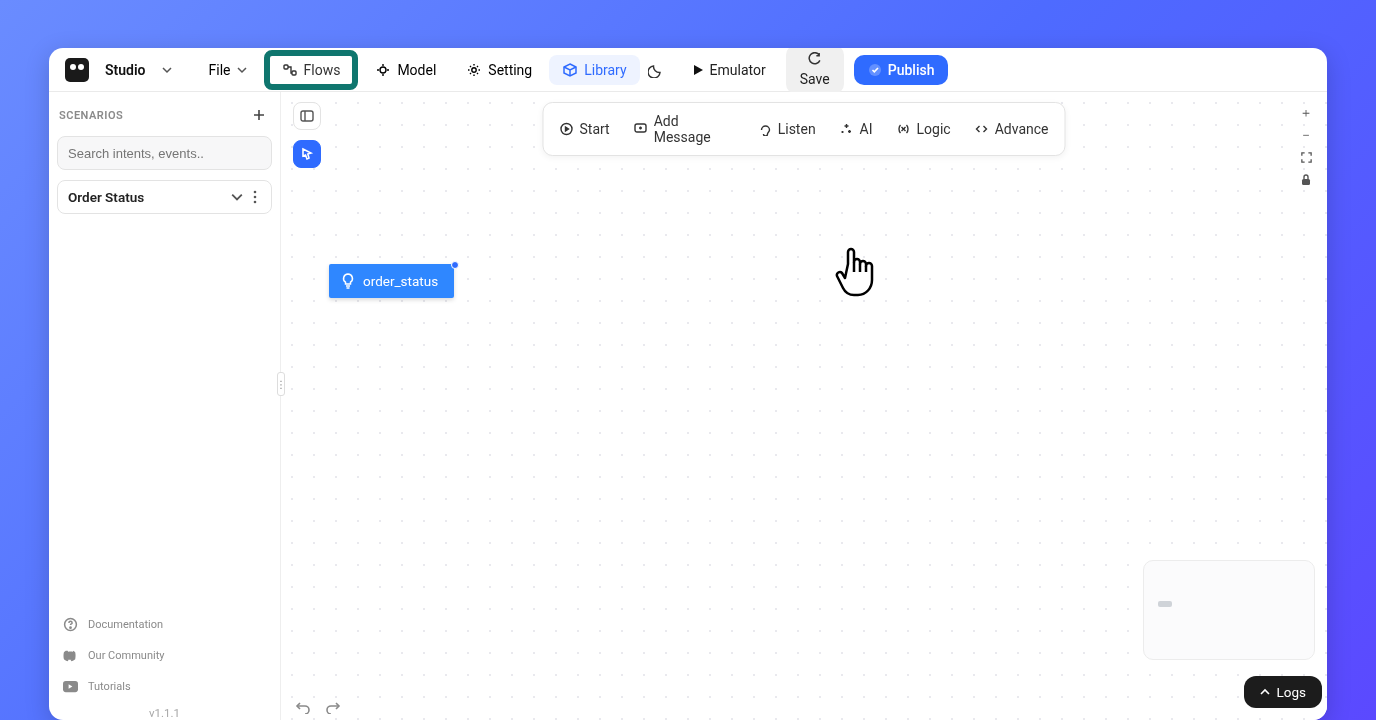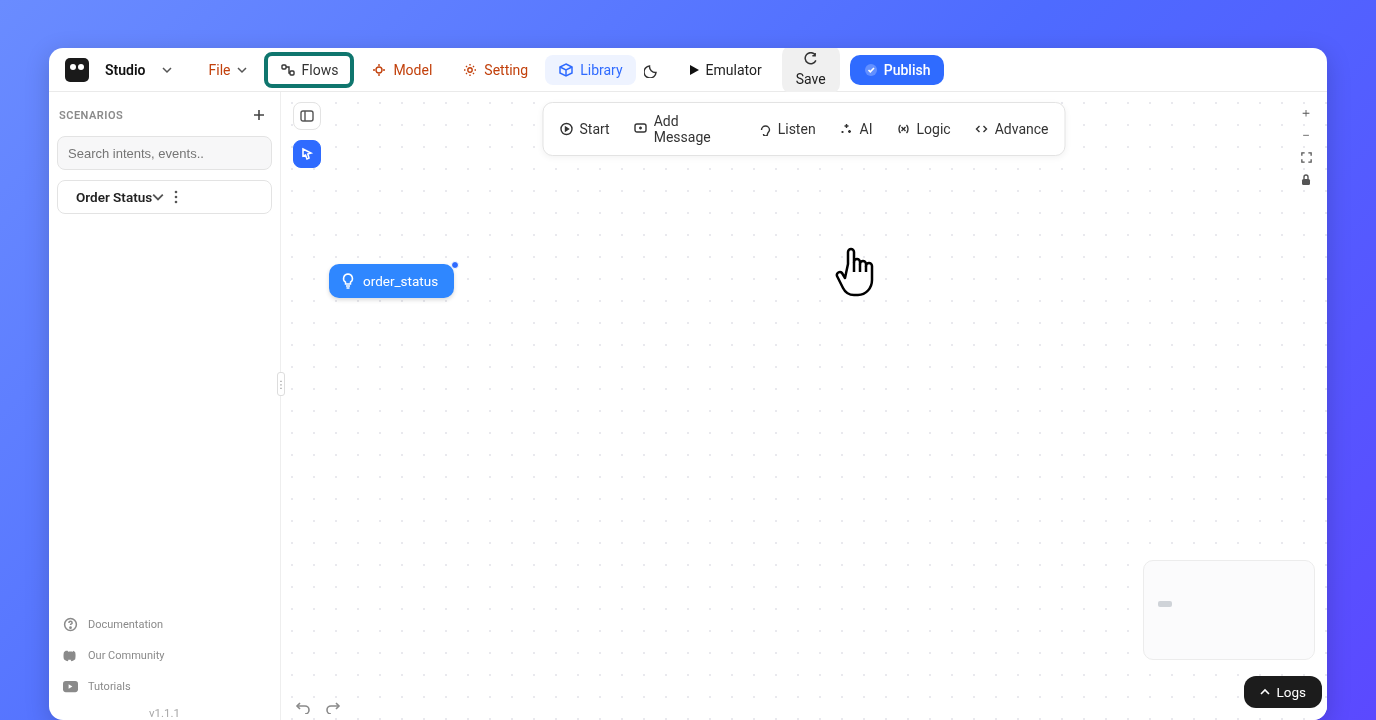--- a/index.html
+++ b/index.html
@@ -25,23 +25,23 @@
     content:""; position:absolute; width:6px; height:6px; background:#fff; border-radius:50%; top:6px;
   }
   .brand-ico::before { left:5px; } .brand-ico::after { right:5px; }
   .brand-txt { font-weight:600; }
   .chev { width:10px; height:10px; display:inline-flex; align-items:center; justify-content:center; color:#555;}
   .topnav { display:flex; align-items:center; gap:4px; margin-left:18px; }
   .tbtn {
     display:flex; align-items:center; gap:6px; padding:6px 12px; border-radius:8px; cursor:pointer;
     color:#333; border:1px solid transparent;
   }
-  .tbtn.pill { border:4px solid #0f766e; background:#fff; }
+  .tbtn.pill { border:6px solid #0f766e; background:#fff; }
   .tbtn.active-blue { color:#2f6bff; background:#eef3ff; }
-  .tbtn.muted { color:#c2410c; }
+  .tbtn.muted { color:#000000; }
   .tico { width:16px; height:16px; display:inline-flex; align-items:center; justify-content:center; }
 
   .top-center { flex:1; display:flex; justify-content:center; }
   .draft { display:flex; align-items:center; gap:6px; border:1px solid #e3e3e3; border-radius:8px; padding:5px 12px; cursor:pointer; }
 
   .top-right { display:flex; align-items:center; gap:10px; }
   .iconbtn { width:32px; height:32px; display:flex; align-items:center; justify-content:center; border-radius:8px; cursor:pointer; }
   .primary-btn { display:flex; align-items:center; gap:6px; background:#2f6bff; color:#fff; padding:7px 14px; border-radius:10px; cursor:pointer; font-weight:500; }
   .secondary-btn { display:flex; align-items:center; gap:6px; background:#f0f0f0; color:#222; padding:7px 14px; border-radius:10px; cursor:pointer;flex-direction:column; }
   .ghost-btn { display:flex; align-items:center; gap:6px; padding:7px 10px; border-radius:10px; cursor:pointer; color:#222;}
@@ -54,22 +54,22 @@
   }
   .side-head { display:flex; align-items:center; justify-content:space-between; padding:4px 2px; }
   .side-head-label { font-size:11px; letter-spacing:0.5px; color:#8a8a8a; font-weight:600; }
   .plus { cursor:pointer; color:#555; padding:4px; }
   .search {
     margin-top:6px; border:1px solid #e3e3e3; background:#f7f7f8; border-radius:8px; padding:8px 10px;
     color:#888;
   }
   .search input{ width:100%; border:none; background:transparent; outline:none; font-size:13px; color:#333;}
   .scenario-item {
-    margin-top:10px; border:1px solid #e3e3e3; border-radius:8px; padding:8px 18px;
-    display:flex; align-items:center; justify-content:flex-start; cursor:pointer;
+    margin-top:10px; border:1px solid #e3e3e3; border-radius:8px; padding:8px 10px;
+    display:flex; align-items:center; justify-content:space-between; cursor:pointer;
   }
   .scenario-item .left { display:flex; align-items:center; gap:6px; font-weight:600; color:#222; font-size:13.5px;}
   .scen-actions { display:flex; align-items:center; gap:6px; color:#555; }
 
   .side-bottom { margin-top:auto; padding:4px 2px 0 2px; }
   .sblink { display:flex; align-items:center; gap:10px; padding:8px 4px; color:#8a8a8a; cursor:pointer; font-size:11px;}
   .version { text-align:center; color:#a8a8a8; font-size:11.5px; padding:4px 0 0 0;}
 
   .canvas-wrap { flex:1; position:relative; background:#fff;
     background-image: radial-gradient(#e9e9ee 1px, transparent 1px);
@@ -96,21 +96,21 @@
   }
   .ft-item { display:flex; align-items:center; gap:6px; padding:6px 12px; cursor:pointer; color:#333; border-radius:6px; }
 
   
   .cv-right-tools { position:absolute; right:10px; top:12px; display:flex; flex-direction:column; gap:4px; }
   .cv-sm { width:22px; height:18px; display:flex; align-items:center; justify-content:center; color:#555; cursor:pointer; font-size:13px;}
 
   
   .node {
     position:absolute; left:48px; top:172px;
-    background:#2f87ff; color:#fff; border-radius:10px; padding:9px 16px 9px 12px;
+    background:#2f87ff; color:#fff; border-radius:2px; padding:9px 16px 9px 12px;
     display:flex; align-items:flex-start; gap:8px; font-size:13.5px; box-shadow:0 2px 4px rgba(0,0,0,0.15);
   }
   .node-dot { position:absolute; right:-5px; top:-3px; width:8px; height:8px; background:#2f6bff; border-radius:50%; border:1.5px solid #fff; }
 
   
   .hand-cursor {
     position:absolute; left:550px; top:148px; width:50px; height:60px;
     pointer-events:none;
   }
 

